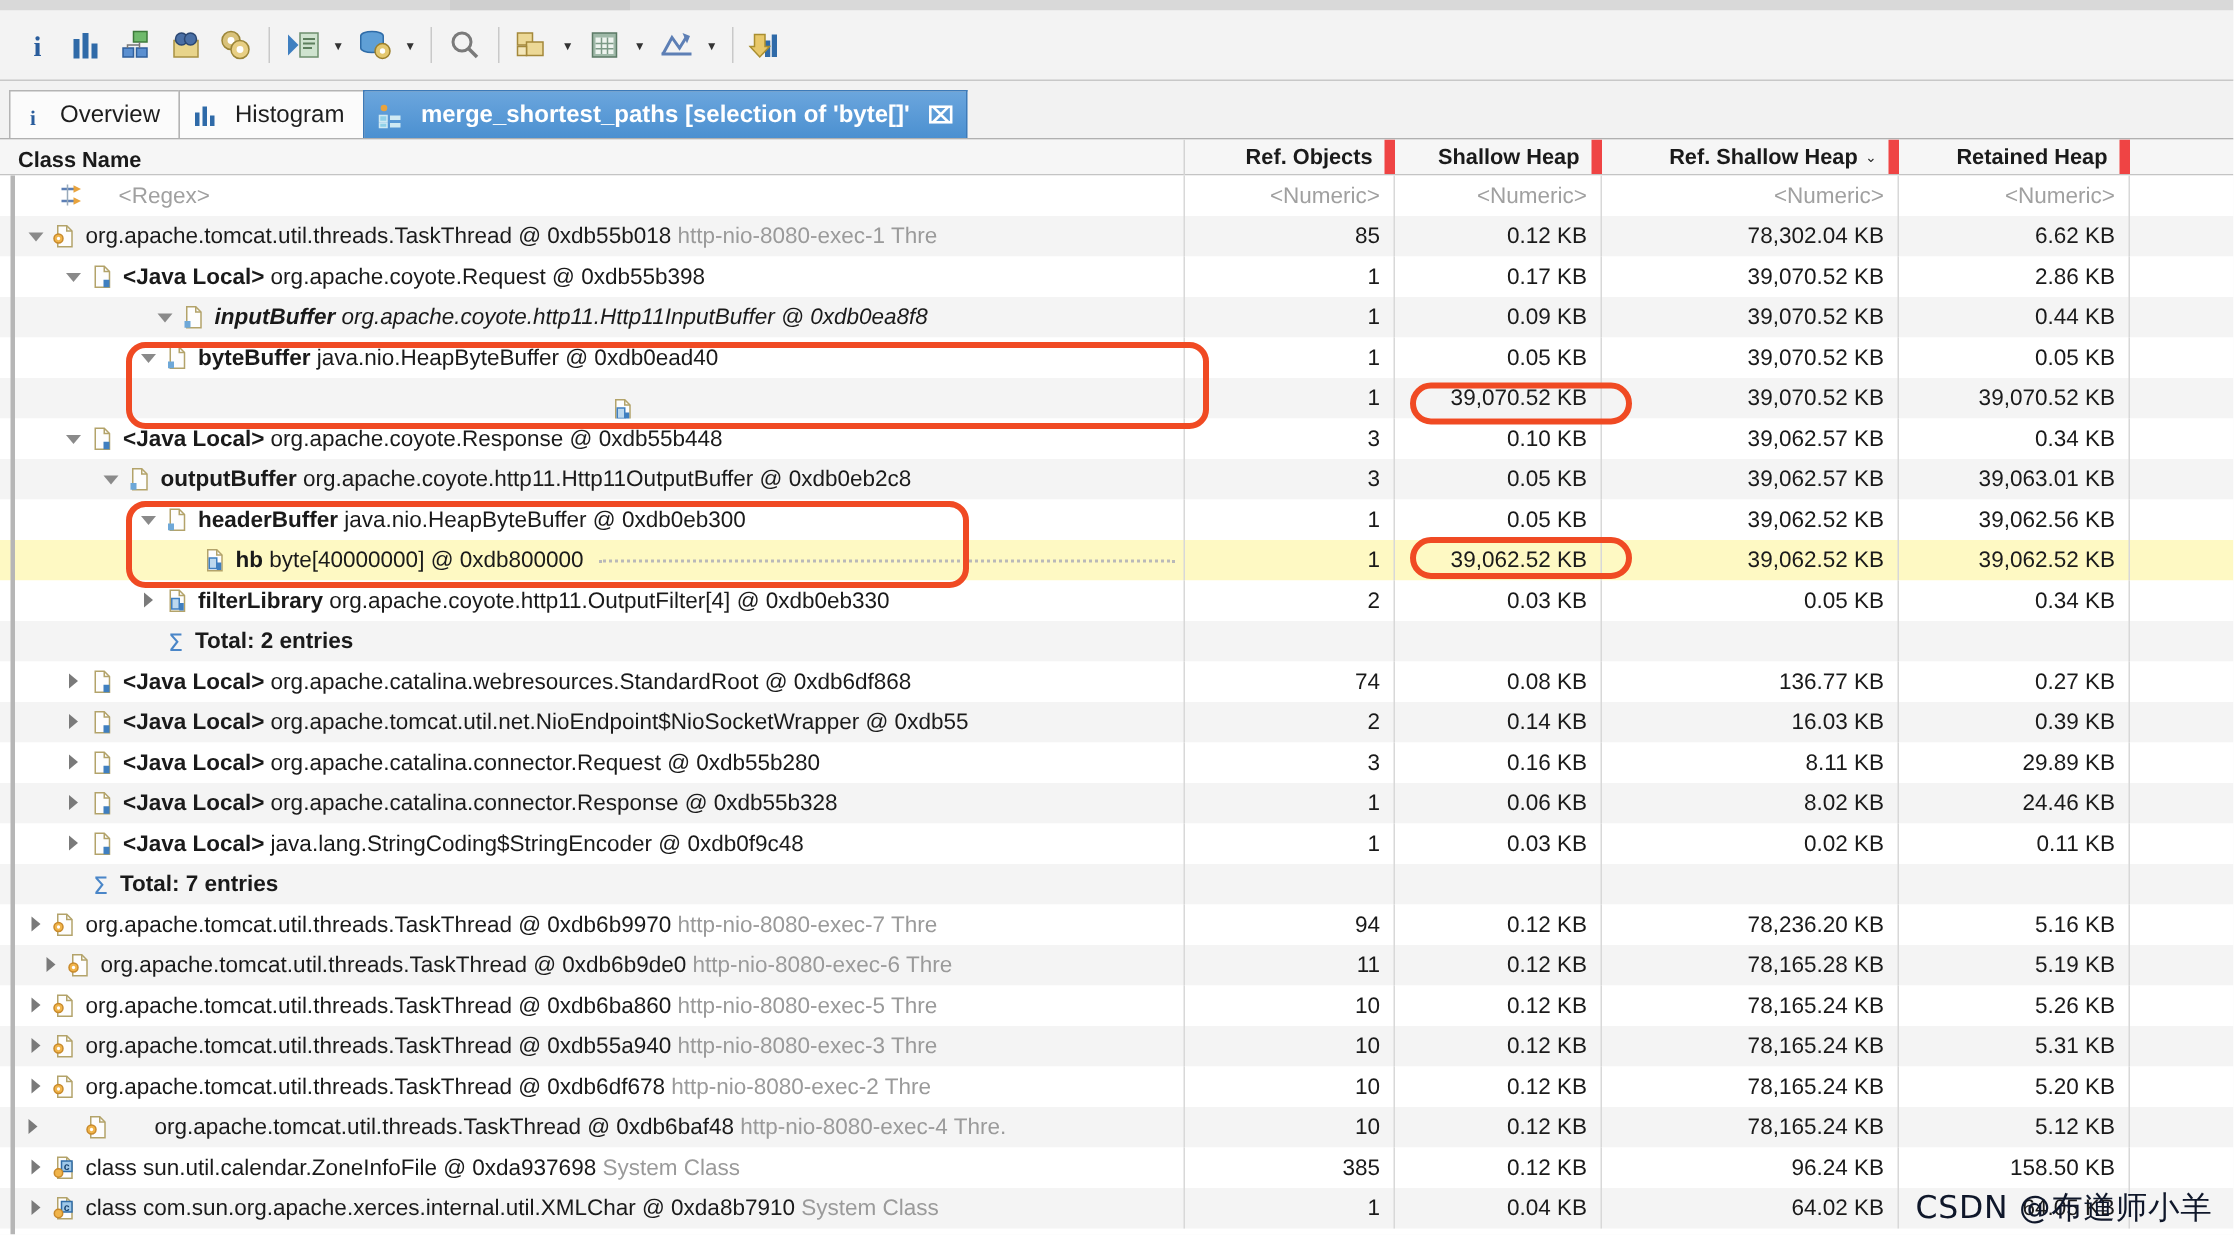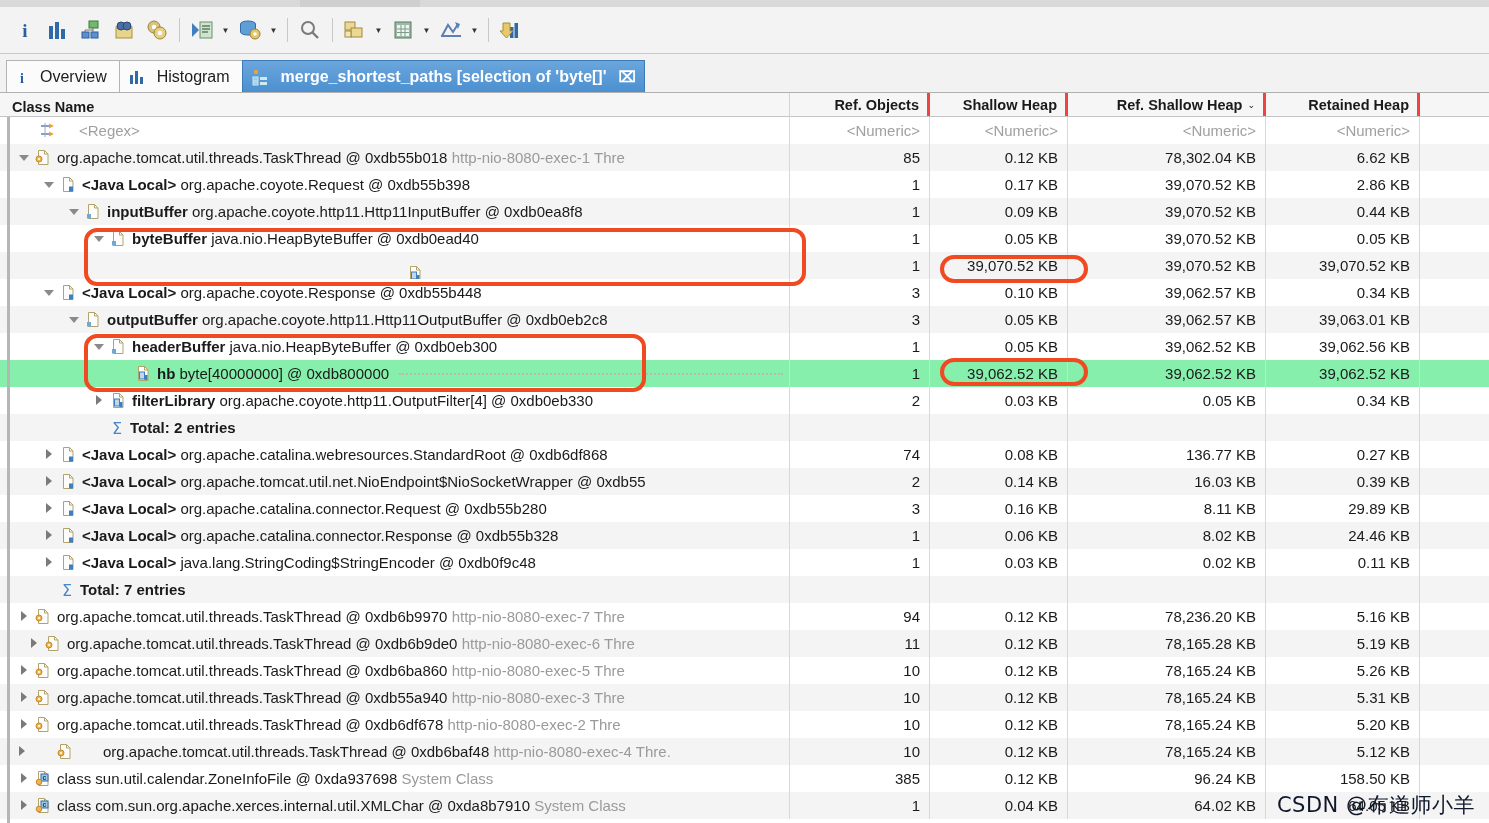--- a/index.html
+++ b/index.html
@@ -97,41 +97,41 @@
     height: 24px;
     background: #f6f6f6;
     border-bottom: 1px solid #c4c4c4;
     display: flex;
     font-size: 14.5px;
     font-weight: bold;
     color: #1a1a1a;
   }
   .hdr .hcell {
     display: flex; align-items: center;
-    border-right: 3px solid #ef4444;
+    border-right: 7px solid #ef4444;
     padding: 0 8px;
     cursor: default;
     white-space: nowrap;
   }
   .hdr .hcell.name { justify-content: flex-start; }
   .hdr .hcell.num  { justify-content: flex-end; }
   .sortcaret { margin-left: 5px; font-size: 9px; font-weight: normal; }
 
   .rows { position: relative; }
   .row {
     display: flex;
     height: 27px;
     align-items: center;
     font-size: 15px;
     color: #1a1a1a;
     cursor: default;
   }
   .row.alt  { background: #f4f4f4; }
   .row.white{ background: #ffffff; }
-  .row.sel  { background: #86efac; text-align: right; }
+  .row.sel  { background: #fef9c3; text-align: right; }
   .row.regex{ background: #ffffff; }
 
   .c-name {
     width: 790px; min-width: 790px;
     display: flex; align-items: center;
     overflow: hidden; white-space: nowrap;
     border-right: 1px solid #d8d8d8;
     height: 27px;
     position: relative;
   }
@@ -443,21 +443,21 @@
             </span>
             <span class="lbl"><b class="b">&lt;Java Local&gt;</b> <span>org.apache.coyote.Request @ 0xdb55b398</span></span>
           </div>
           <div class="c-num c-refobj">1</div>
           <div class="c-num c-shallow">0.17 KB</div>
           <div class="c-num c-refsh">39,070.52 KB</div>
           <div class="c-num c-retain">2.86 KB</div>
           <div class="c-num c-pad"></div>
         </div>
         <div class="row alt">
-          <div class="c-name" style="padding-left: 68px;">
+          <div class="c-name" style="padding-left: 104px; font-style: italic;">
             <span class="twisty open" style="margin-right: 4px;"></span>
             <span class="ico">
               <svg width="17" height="17" viewBox="0 0 17 17">
                 <path d="M3.5 1.5h6l3.5 3.5v10.5h-9.5z" fill="#fdfdfd" stroke="#b3a36a"></path>
                 <path d="M9.5 1.5v3.5h3.5" fill="none" stroke="#b3a36a"></path>
                 <rect x="2" y="11" width="4" height="4.5" fill="#6ea8d8"></rect>
               </svg>
             </span>
             <span class="lbl"><b class="b">inputBuffer</b> <span>org.apache.coyote.http11.Http11InputBuffer @ 0xdb0ea8f8</span></span>
           </div>

